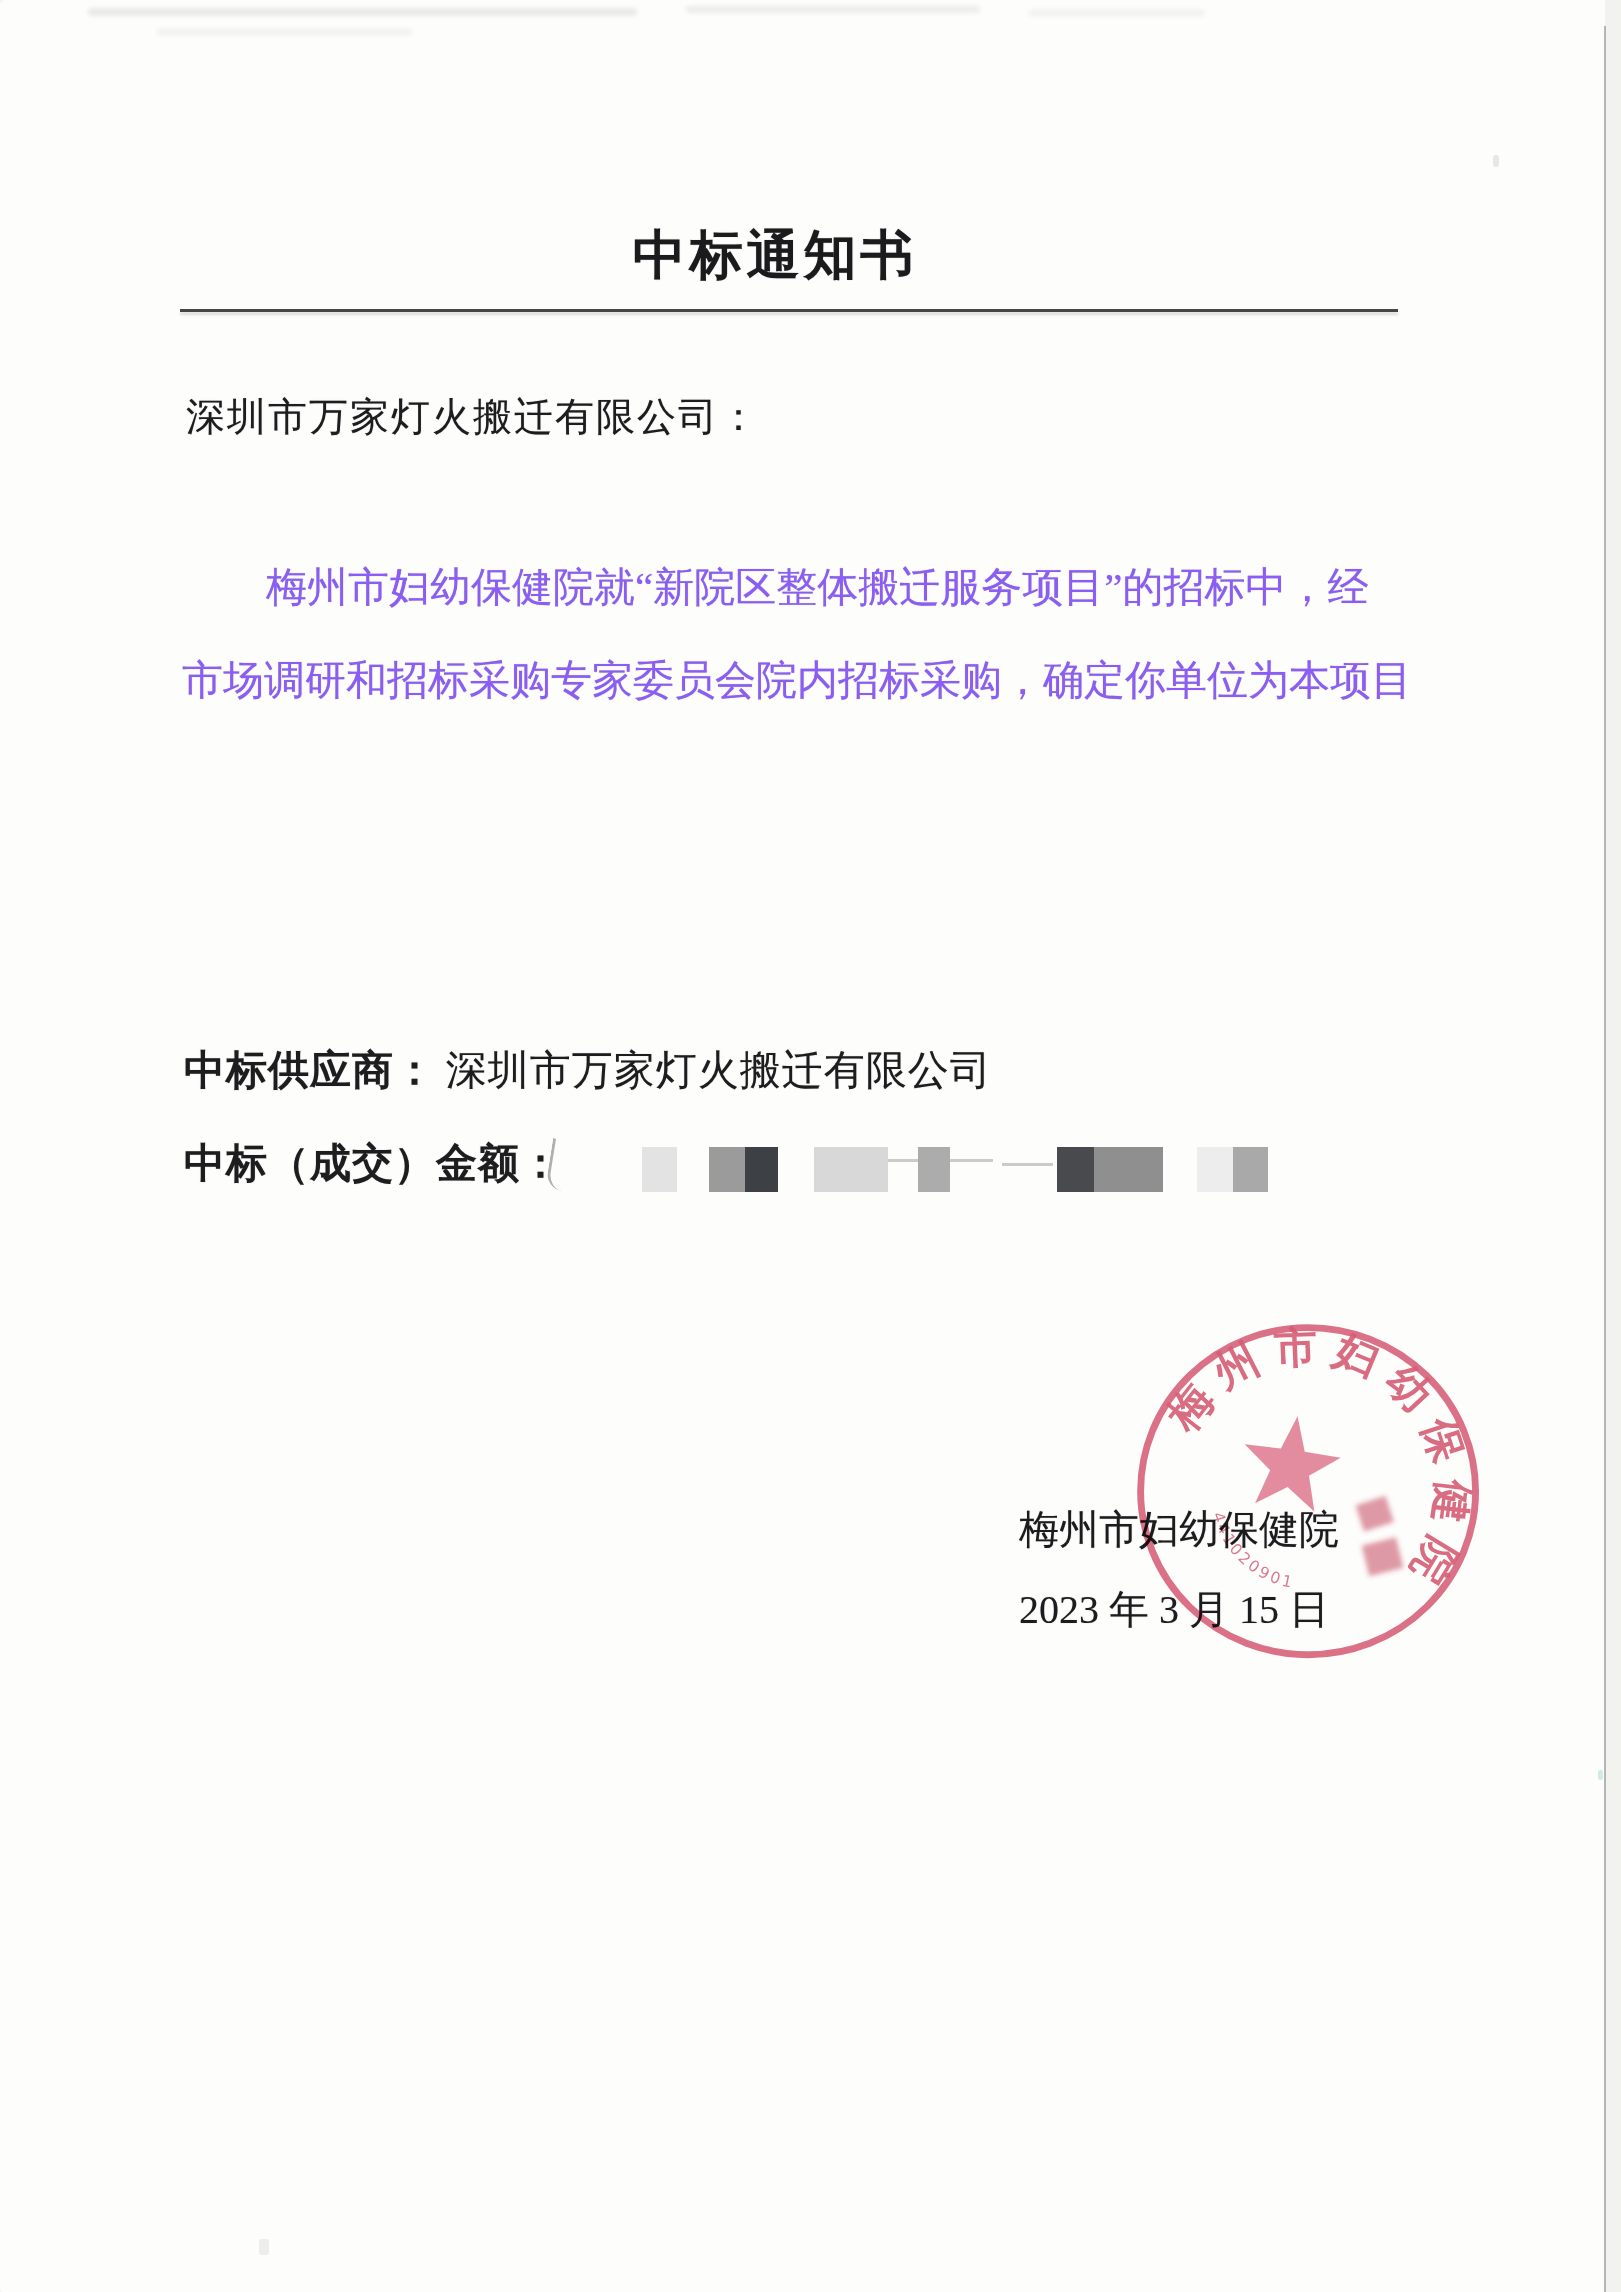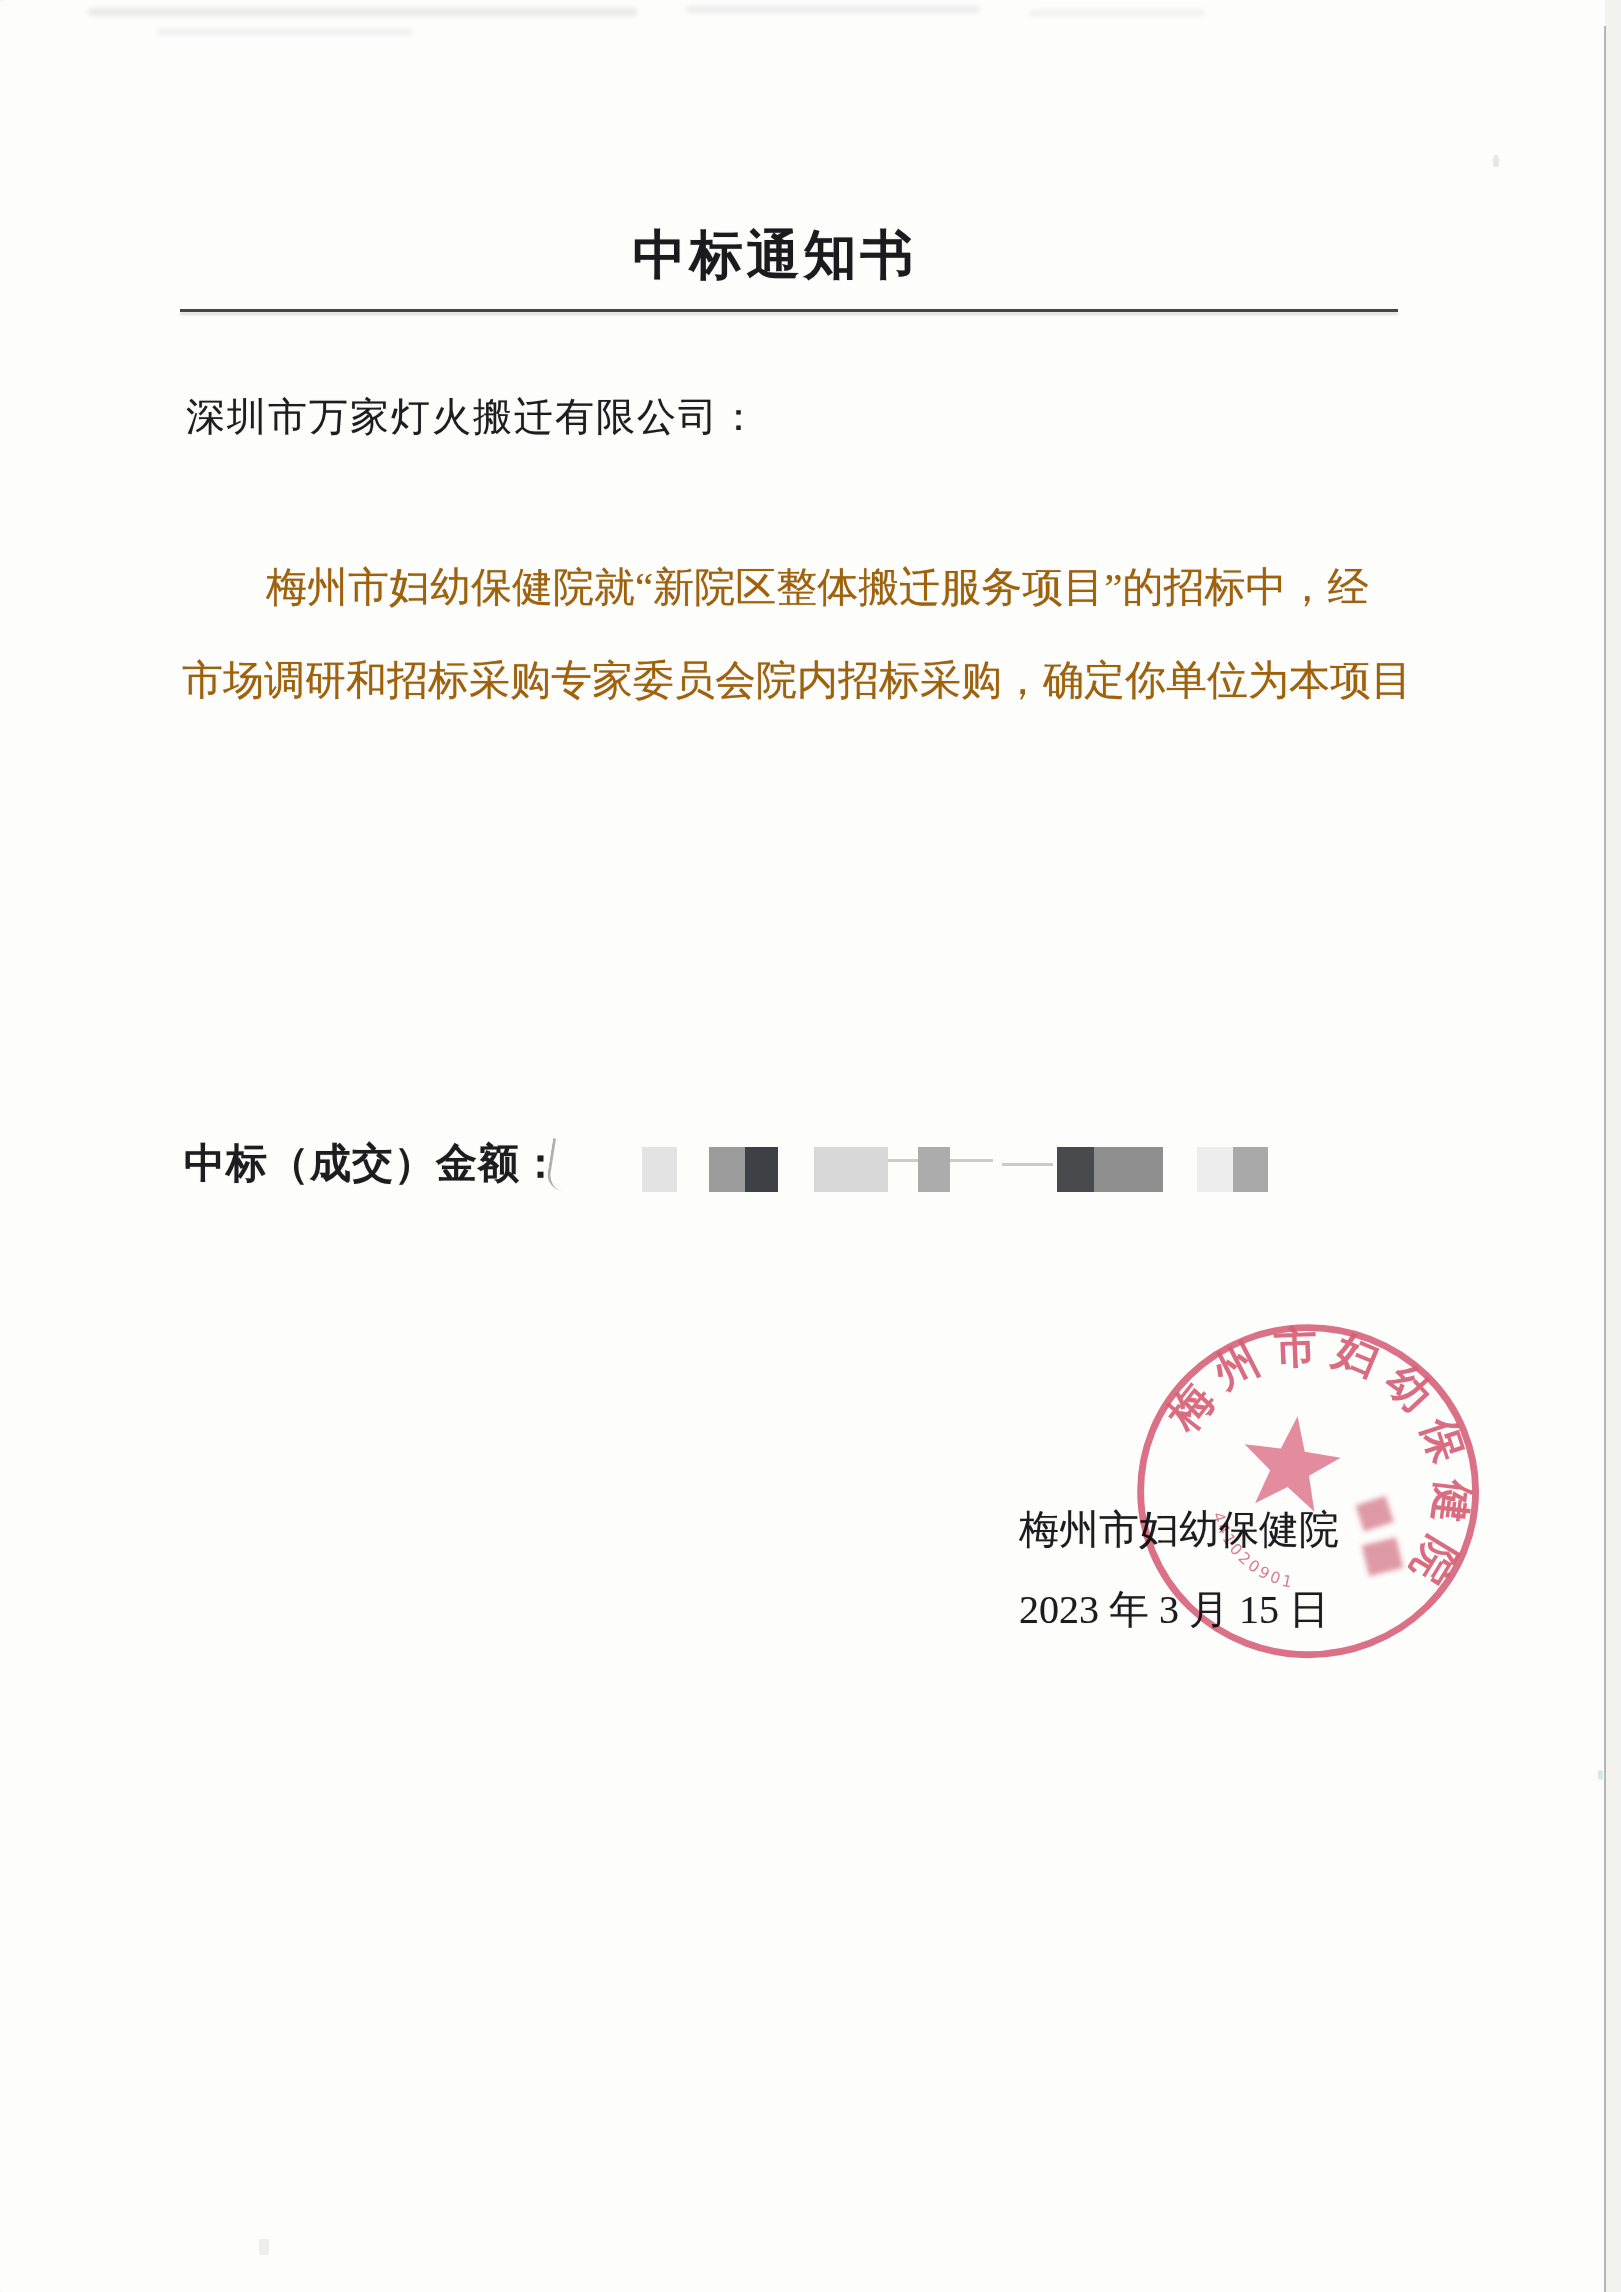--- a/index.html
+++ b/index.html
@@ -27,21 +27,21 @@
   .rule{
     position:absolute;left:180px;top:309px;width:1218px;height:2.9px;
     background:#454545;box-shadow:0 2.9px 2.9px rgba(0,0,0,.14);
   }
   .addressee{
     position:absolute;left:186px;top:390px;font-size:39px;color:#1d1d1f;
     letter-spacing:2px;text-shadow:0 0 1px rgba(20,20,30,.35);
   }
   .para{
     position:absolute;left:182px;top:541px;width:1241px;
-    font-size:41px;color:#a16207;text-shadow:0 0 1px rgba(20,20,30,.35);
+    font-size:41px;color:#8b5cf6;text-shadow:0 0 1px rgba(20,20,30,.35);
   }
   .para .pline{height:93px;line-height:93px;white-space:nowrap;}
   .para .pline.indent{padding-left:84px;}
   .frow{
     position:absolute;left:184px;height:49px;line-height:49px;
     font-size:41px;color:#1d1d1f;white-space:nowrap;
     text-shadow:0 0 1px rgba(20,20,30,.35);
   }
   .frow .flabel{font-weight:700;letter-spacing:1px;}
   .frow .fvalue{font-weight:400;margin-left:9.8px;letter-spacing:1px;}
@@ -85,20 +85,23 @@
   <div class="title">中标通知书</div>
   <div class="rule"></div>
 
   <div class="addressee">深圳市万家灯火搬迁有限公司：</div>
 
   <div class="para">
     <div class="pline indent">梅州市妇幼保健院就“新院区整体搬迁服务项目”的招标中，经</div>
     <div class="pline">市场调研和招标采购专家委员会院内招标采购，确定你单位为本项目</div>
   </div>
 
+  <div class="frow" style="top:1046px;">
+    <span class="flabel">中标供应商：</span><span class="fvalue">深圳市万家灯火搬迁有限公司</span>
+  </div>
   <div class="frow" style="top:1139px;">
     <span class="flabel">中标（成交）金额：</span><span class="fvalue"></span>
   </div>
 
   <div class="redaction">
     <div class="rstroke"></div>
     <div class="rdash" style="left:826px;width:167px;"></div>
     <div class="rdash" style="left:1002px;width:51px;top:15.7px;"></div>
   <div class="rblock" style="left: 642px; width: 35px; background: rgb(227, 227, 227);"></div>
       <div class="rblock" style="left: 709px; width: 36px; background: rgb(155, 155, 155);"></div>

